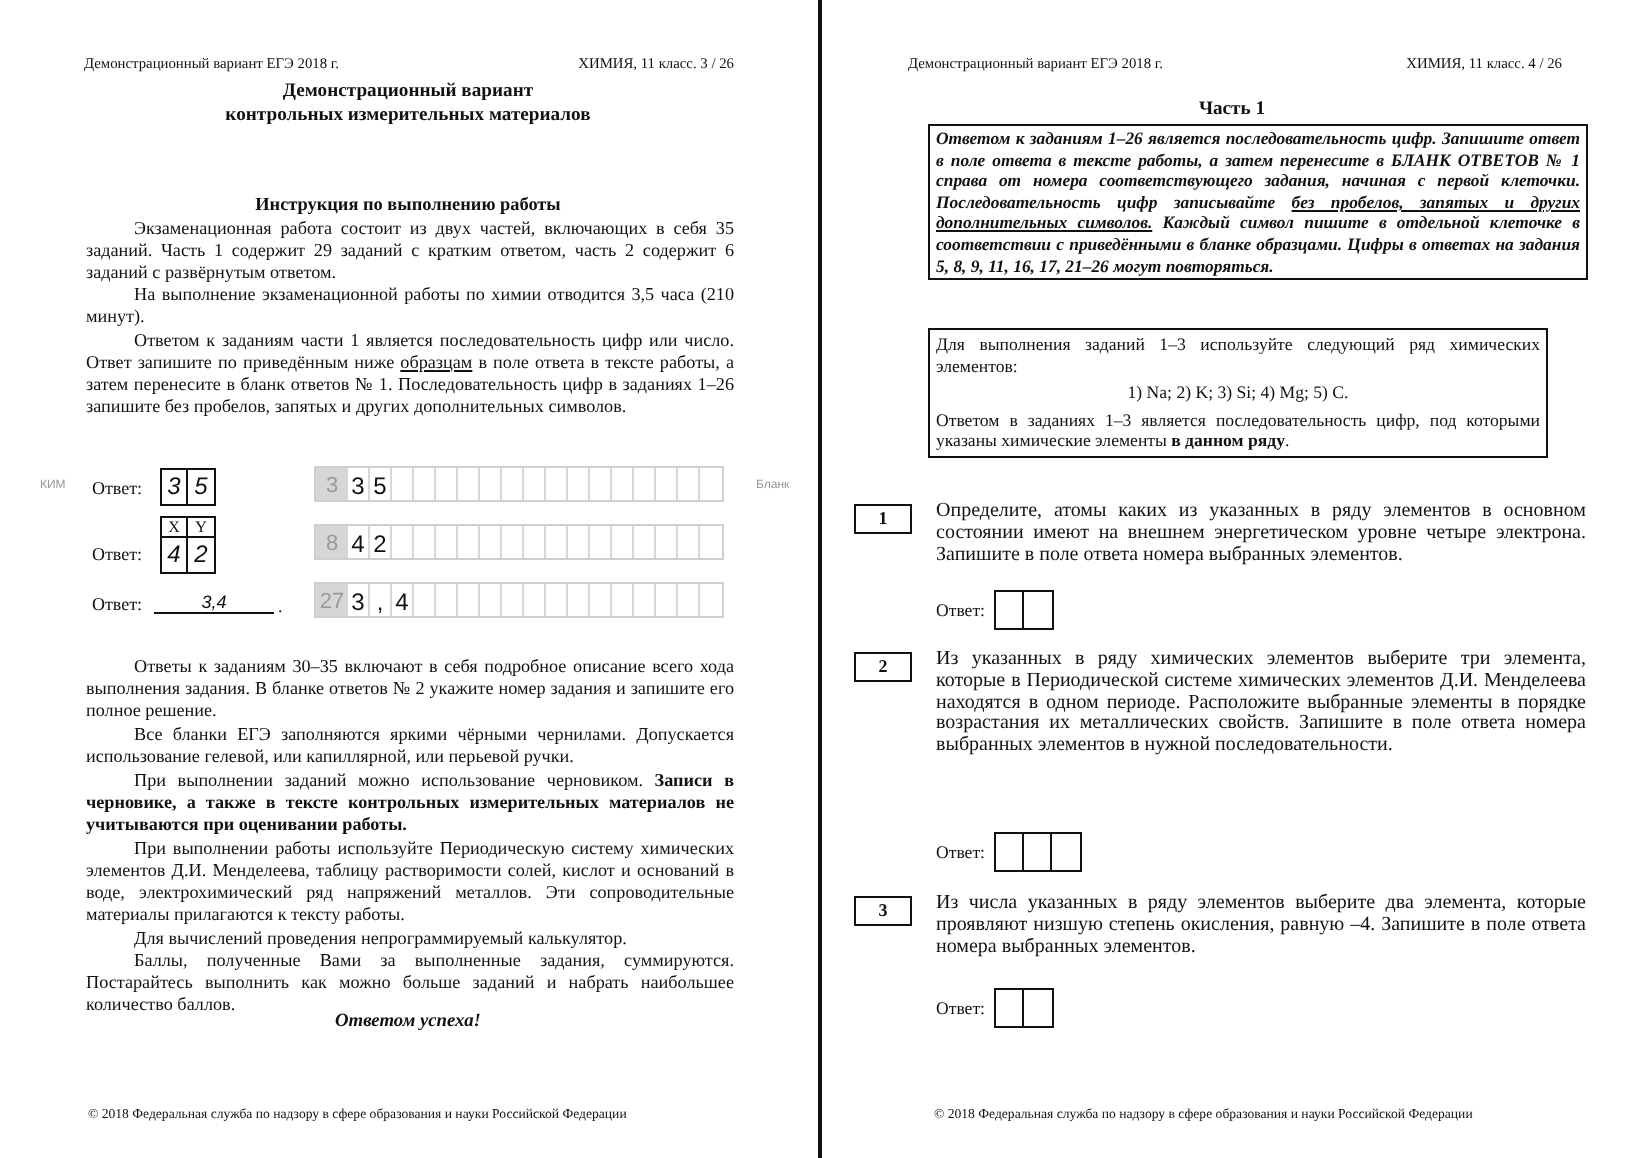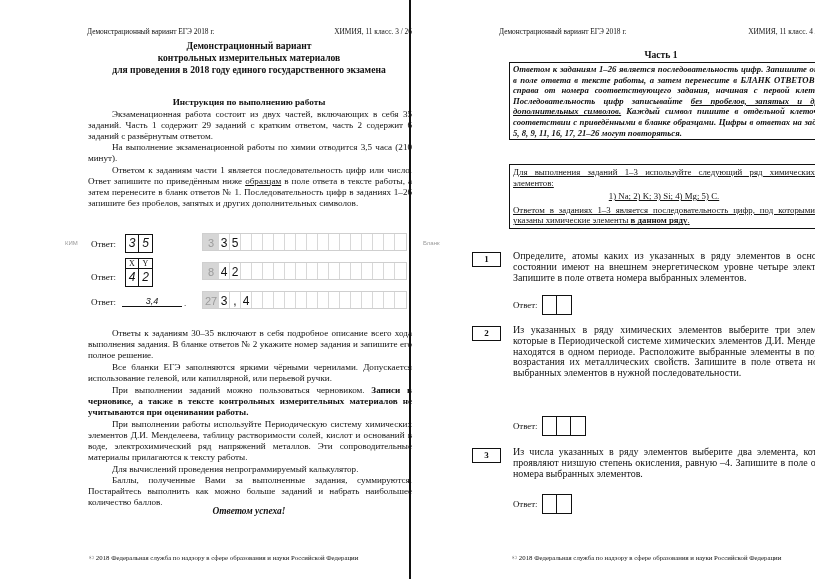--- a/index.html
+++ b/index.html
@@ -1,19 +1,19 @@
 <!DOCTYPE html>
 <html><head>
   <meta charset="utf-8">
   <style>
     * { box-sizing: border-box; margin: 0; padding: 0; }
     html, body { width: 815px; height: 579px; background: #ffffff; overflow: hidden; }
     body { font-family: "Liberation Serif", serif; color: #111; position: relative; }
 
-    .page { position: absolute; top: 0; height: 579px; background: #fff; margin-left: 45px; }
+    .page { position: absolute; top: 0; height: 579px; background: #fff; }
     .page-left { left: 0; width: 410px; }
     .page-right { left: 411px; width: 404px; }
     .divider { position: absolute; left: 409px; top: 0; width: 2px; height: 579px; background: #111; }
 
     .running-header { position: absolute; top: 27px; font-size: 7.4px; display: flex; justify-content: space-between; }
     .page-left .running-header { left: 42px; width: 325px; }
     .page-right .running-header { left: 43px; width: 327px; }
 
     .footer { position: absolute; font-size: 6.8px; top: 554px; }
     .page-left .footer { left: 44px; }
@@ -42,42 +42,41 @@
     .dot-after { position: absolute; left: 139px; top: 298px; font-size: 9px; }
 
     .strip { position: absolute; left: 157px; display: flex; height: 18px; border: 1px solid #cfcfcf; background: #fff; }
     .strip .num { width: 16px; background: #d6d6d6; color: #9a9a9a; font-family: "Liberation Sans", sans-serif; font-size: 11px; line-height: 18px; text-align: center; }
     .strip .d { width: 11px; border-right: 1px solid #d8d8d8; font-family: "Liberation Sans", sans-serif; font-size: 12px; line-height: 18px; text-align: center; color: #111; }
     .strip .d:last-child { border-right: none; }
 
     
     .part-title { position: absolute; left: 40px; top: 49px; width: 330px; text-align: center; font-weight: bold; font-size: 9.6px; }
     .box-italic { position: absolute; left: 53px; top: 62px; width: 330px; border: 1.3px solid #111; padding: 1px 3px; font-style: italic; font-weight: bold; font-size: 8.7px; line-height: 10.6px; text-align: justify; }
-    .box-plain { position: absolute; left: 53px; top: 164px; width: 310px; border: 1.2px solid #111; padding: 2px 3px; font-size: 8.8px; line-height: 10.6px; text-align: justify; text-decoration: underline; }
+    .box-plain { position: absolute; left: 53px; top: 164px; width: 310px; border: 1.2px solid #111; padding: 2px 3px; font-size: 8.8px; line-height: 10.6px; text-align: justify; }
     .box-plain .elements { text-align: center; margin: 3px 0; }
     .taskno { position: absolute; left: 16px; width: 29px; height: 15px; border: 1.2px solid #111; font-weight: bold; font-size: 9px; text-align: center; line-height: 13px; }
     .task-text { position: absolute; left: 57px; width: 325px; font-size: 10px; line-height: 10.8px; text-align: justify; }
     .ans-row { position: absolute; left: 57px; display: flex; align-items: center; font-size: 8.8px; }
     .ans-cells { display: flex; border: 1.2px solid #111; margin-left: 4px; }
     .ans-cells .c { width: 14px; height: 18px; border-right: 1px solid #111; }
     .ans-cells .c:last-child { border-right: none; }
   </style>
 </head>
 <body>
 
 <div class="page page-left">
   <div class="running-header">
     <span>Демонстрационный вариант ЕГЭ 2018 г.</span>
     <span>ХИМИЯ, 11 класс.    3 / 26</span>
   </div>
 
   <div class="title-block">
     <div>Демонстрационный вариант</div>
     <div>контрольных измерительных материалов</div>
-    <div>для проведения в 2018 году единого государственного экзамена</div>
   </div>
 
   <div class="instr-heading">Инструкция по выполнению работы</div>
 
   <div class="para" style="top:109px"><span class="ind"></span><span>Экзаменационная работа состоит из двух частей, включающих в себя 35 заданий. Часть 1 содержит 29 заданий с кратким ответом, часть 2 содержит 6 заданий с развёрнутым ответом.</span></div>
   <div class="para" style="top:142px"><span class="ind"></span><span>На выполнение экзаменационной работы по химии отводится 3,5 часа (210 минут).</span></div>
   <div class="para" style="top:165px"><span class="ind"></span><span>Ответом к заданиям части 1 является последовательность цифр или число. Ответ запишите по приведённым ниже </span><span class="u">образцам</span><span> в поле ответа в тексте работы, а затем перенесите в бланк ответов № 1. Последовательность цифр в заданиях 1–26 запишите без пробелов, запятых и других дополнительных символов.</span></div>
 
   <div class="kim-label">КИМ</div>
   <div class="blank-label">Бланк</div>
@@ -158,21 +157,21 @@
       <div class="d"></div>
       <div class="d"></div>
       <div class="d"></div>
       <div class="d"></div>
       <div class="d"></div>
       <div class="d"></div>
   </div>
 
   <div class="para" style="top:328px"><span class="ind"></span><span>Ответы к заданиям 30–35 включают в себя подробное описание всего хода выполнения задания. В бланке ответов № 2 укажите номер задания и запишите его полное решение.</span></div>
   <div class="para" style="top:362px"><span class="ind"></span><span>Все бланки ЕГЭ заполняются яркими чёрными чернилами. Допускается использование гелевой, или капиллярной, или перьевой ручки.</span></div>
-  <div class="para" style="top:385px"><span class="ind"></span><span>При выполнении заданий можно пользоваться черновиком. </span><span class="b">Записи в черновике, а также в тексте контрольных измерительных материалов не учитываются при оценивании работы.</span></div>
+  <div class="para" style="top:385px"><span class="ind"></span><span>При выполнении заданий можно использование черновиком. </span><span class="b">Записи в черновике, а также в тексте контрольных измерительных материалов не учитываются при оценивании работы.</span></div>
   <div class="para" style="top:419px"><span class="ind"></span><span>При выполнении работы используйте Периодическую систему химических элементов Д.И. Менделеева, таблицу растворимости солей, кислот и оснований в воде, электрохимический ряд напряжений металлов. Эти сопроводительные материалы прилагаются к тексту работы.</span></div>
   <div class="para" style="top:464px"><span class="ind"></span><span>Для вычислений проведения непрограммируемый калькулятор.</span></div>
   <div class="para" style="top:475px"><span class="ind"></span><span>Баллы, полученные Вами за выполненные задания, суммируются. Постарайтесь выполнить как можно больше заданий и набрать наибольшее количество баллов.</span></div>
 
   <div class="wish">Ответом успеха!</div>
   <div class="footer">© 2018 Федеральная служба по надзору в сфере образования и науки Российской Федерации</div>
 </div>
 
 <div class="divider"></div>
 

